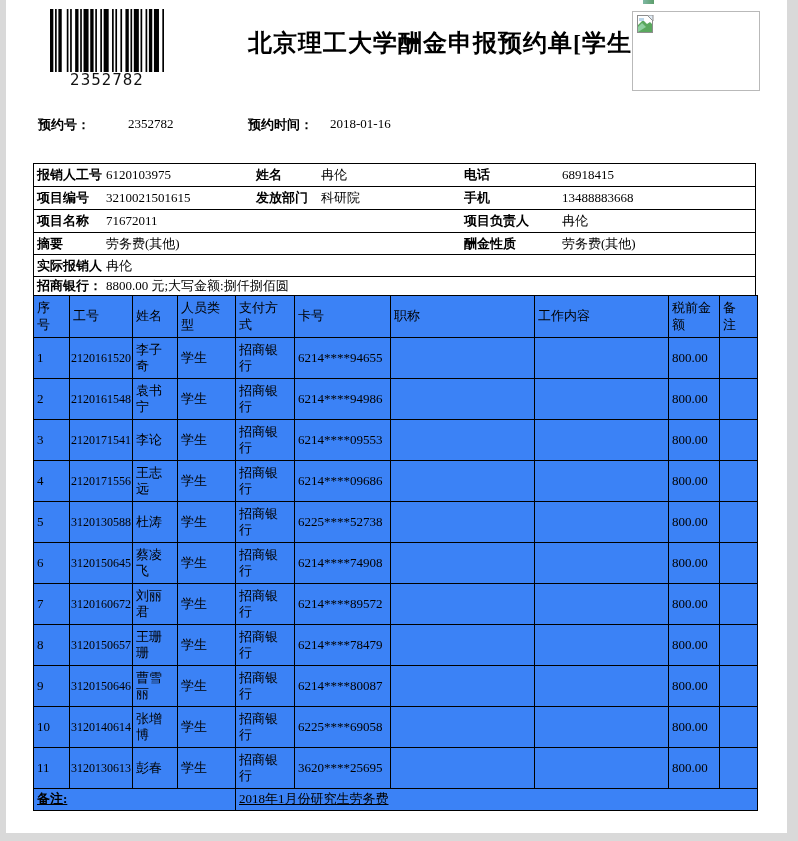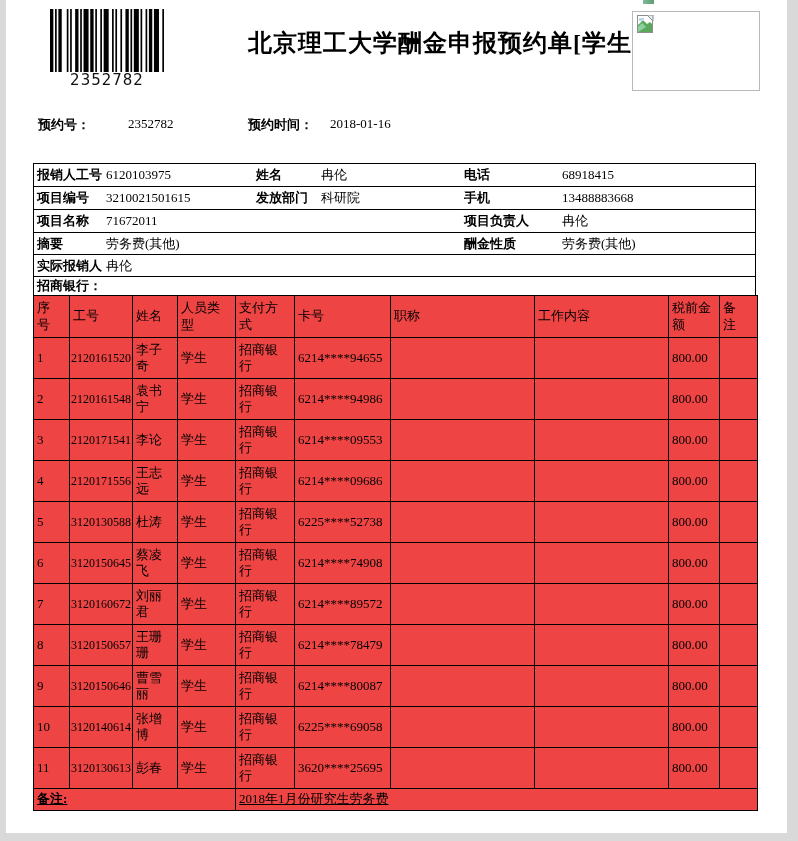--- a/index.html
+++ b/index.html
@@ -46,21 +46,21 @@
   }
   .irow{position:relative;border-bottom:1px solid #000;font-size:13px;}
   .irow:last-child{border-bottom:none;}
   .irow span{position:absolute;top:50%;transform:translateY(-50%);white-space:nowrap;}
   .h23{height:22px;} .h22{height:21px;} .h18{height:18px;}
   .ix1{left:3px;} .ix2{left:72px;} .ix3{left:222px;} .ix4{left:287px;}
   .ix5{left:430px;} .ix6{left:528px;}
   
   table.pay{
     position:absolute;left:27px;top:295px;width:724px;
-    border-collapse:collapse;table-layout:fixed;background:#ef4444;
+    border-collapse:collapse;table-layout:fixed;background:#3b82f6;
   }
   table.pay th,table.pay td{
     border:1px solid #000;font-size:13px;font-weight:normal;
     text-align:left;vertical-align:middle;padding:1px 2px 1px 3px;
     overflow:hidden;line-height:1.25;
   }
   table.pay thead tr{height:42px;}
   table.pay tbody tr{height:41px;}
   table.pay td.num{font-size:12px;padding-left:1px;letter-spacing:0;margin-left:28px;}
   .wrap16{display:inline-block;max-width:16px;word-break:break-all;}
@@ -154,20 +154,21 @@
       <span class="ix2">劳务费(其他)</span>
       <span class="ix5 lblb">酬金性质</span>
       <span class="ix6">劳务费(其他)</span>
     </div>
     <div class="irow h22">
       <span class="ix1 lblb">实际报销人</span>
       <span class="ix2">冉伦</span>
     </div>
     <div class="irow h18">
       <span class="ix1 lblb">招商银行：</span>
+      <span class="ix2">8800.00 元;大写金额:捌仟捌佰圆</span>
     </div>
   </div>
 
   <table class="pay">
     <colgroup>
       <col style="width:36px">
         <col style="width:63px">
         <col style="width:45px">
       <col style="width:58px">
         <col style="width:59px">

